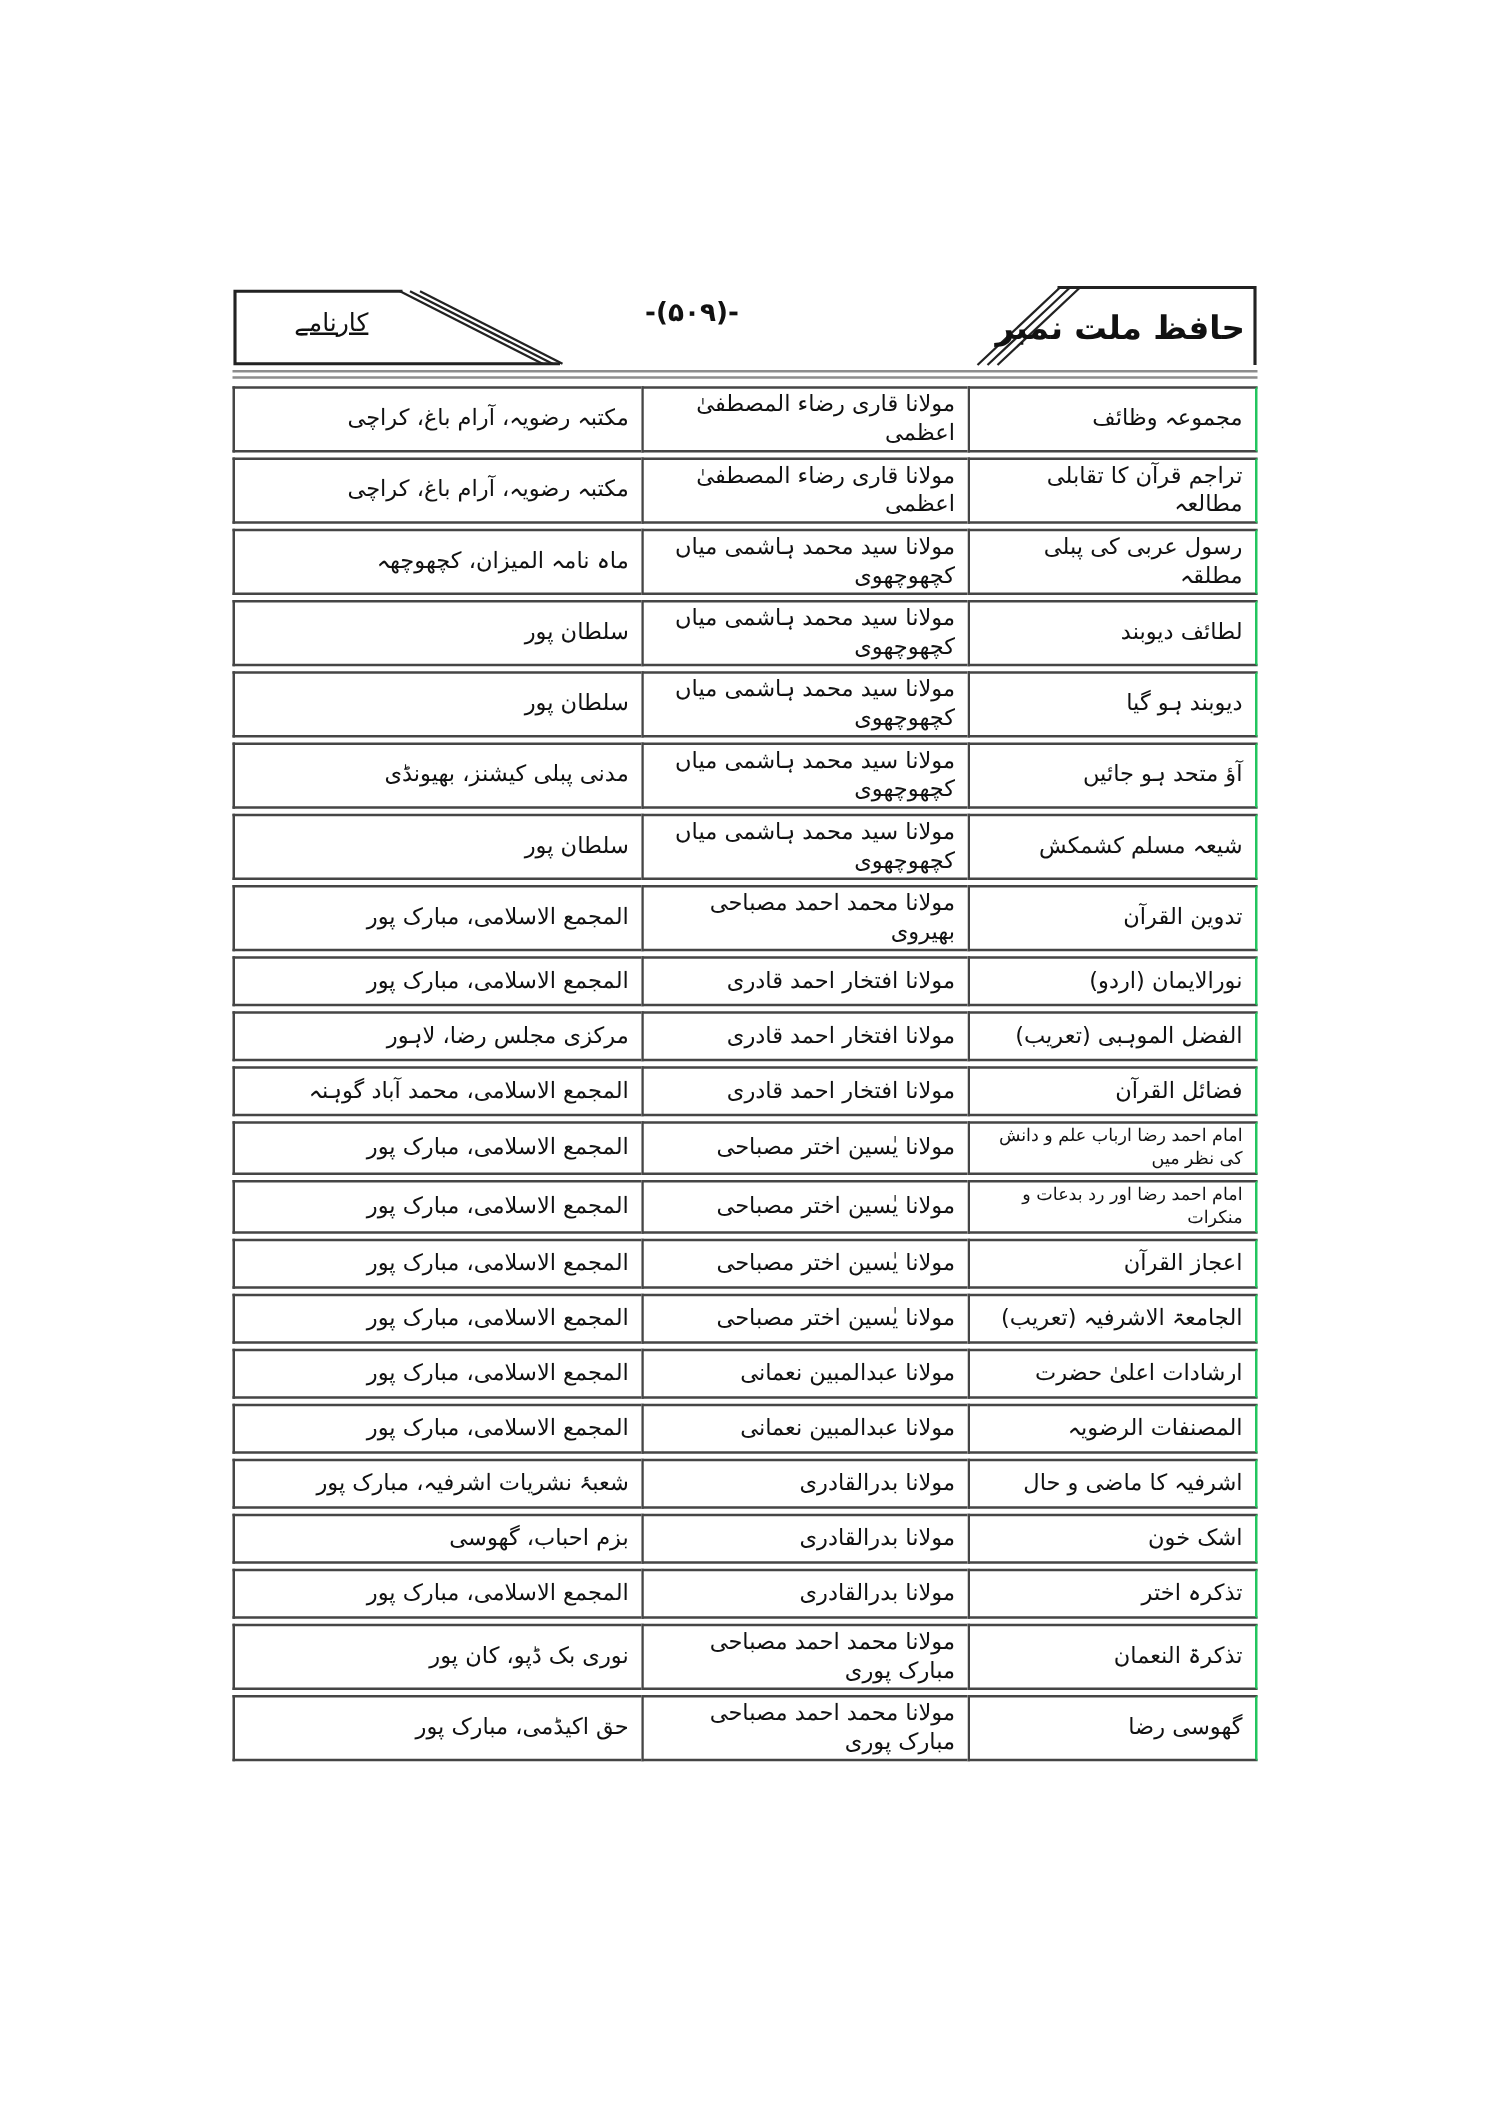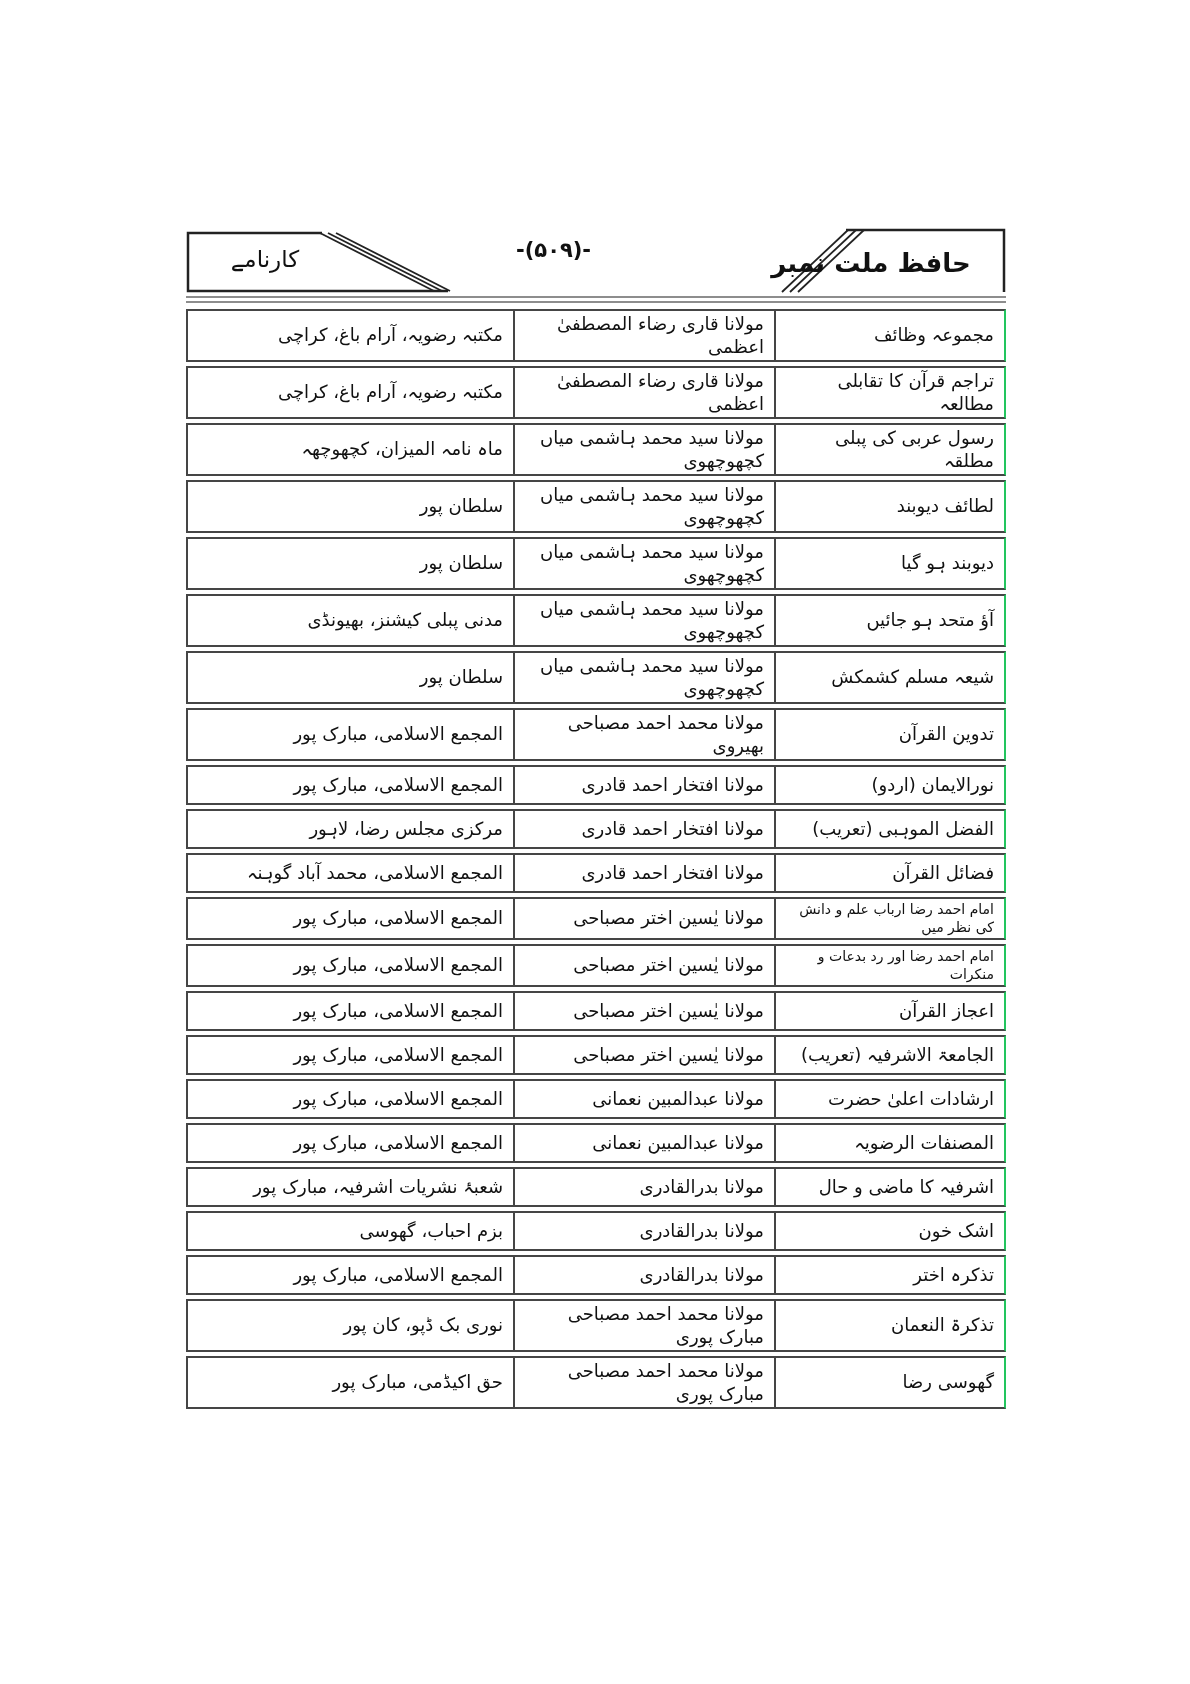--- a/index.html
+++ b/index.html
@@ -28,39 +28,39 @@
     inset: 0;
     width: 820px;
     height: 74px;
   }
   .hdr-left {
     position: absolute;
     left: 14px;
     top: 24px;
     width: 130px;
     text-align: center;
-    font-size: 23px;
+    font-size: 20px;
     direction: rtl;
+    text-decoration: underline;
   }
   .hdr-center {
     position: absolute;
     left: 330px;
     top: 16px;
     width: 160px;
     font-size: 21px;
     font-weight: bold;
     direction: ltr;
     letter-spacing: 1px;
   }
   .hdr-right {
     position: absolute;
     right: 10px;
     top: 26px;
     width: 250px;
-    text-align: center;
     font-size: 26px;
     font-weight: bold;
     direction: rtl;
   }
   
   .double-rule {
     width: 820px;
     height: 7px;
     border-top: 2px solid #8d8d8d;
     border-bottom: 2px solid #8d8d8d;

